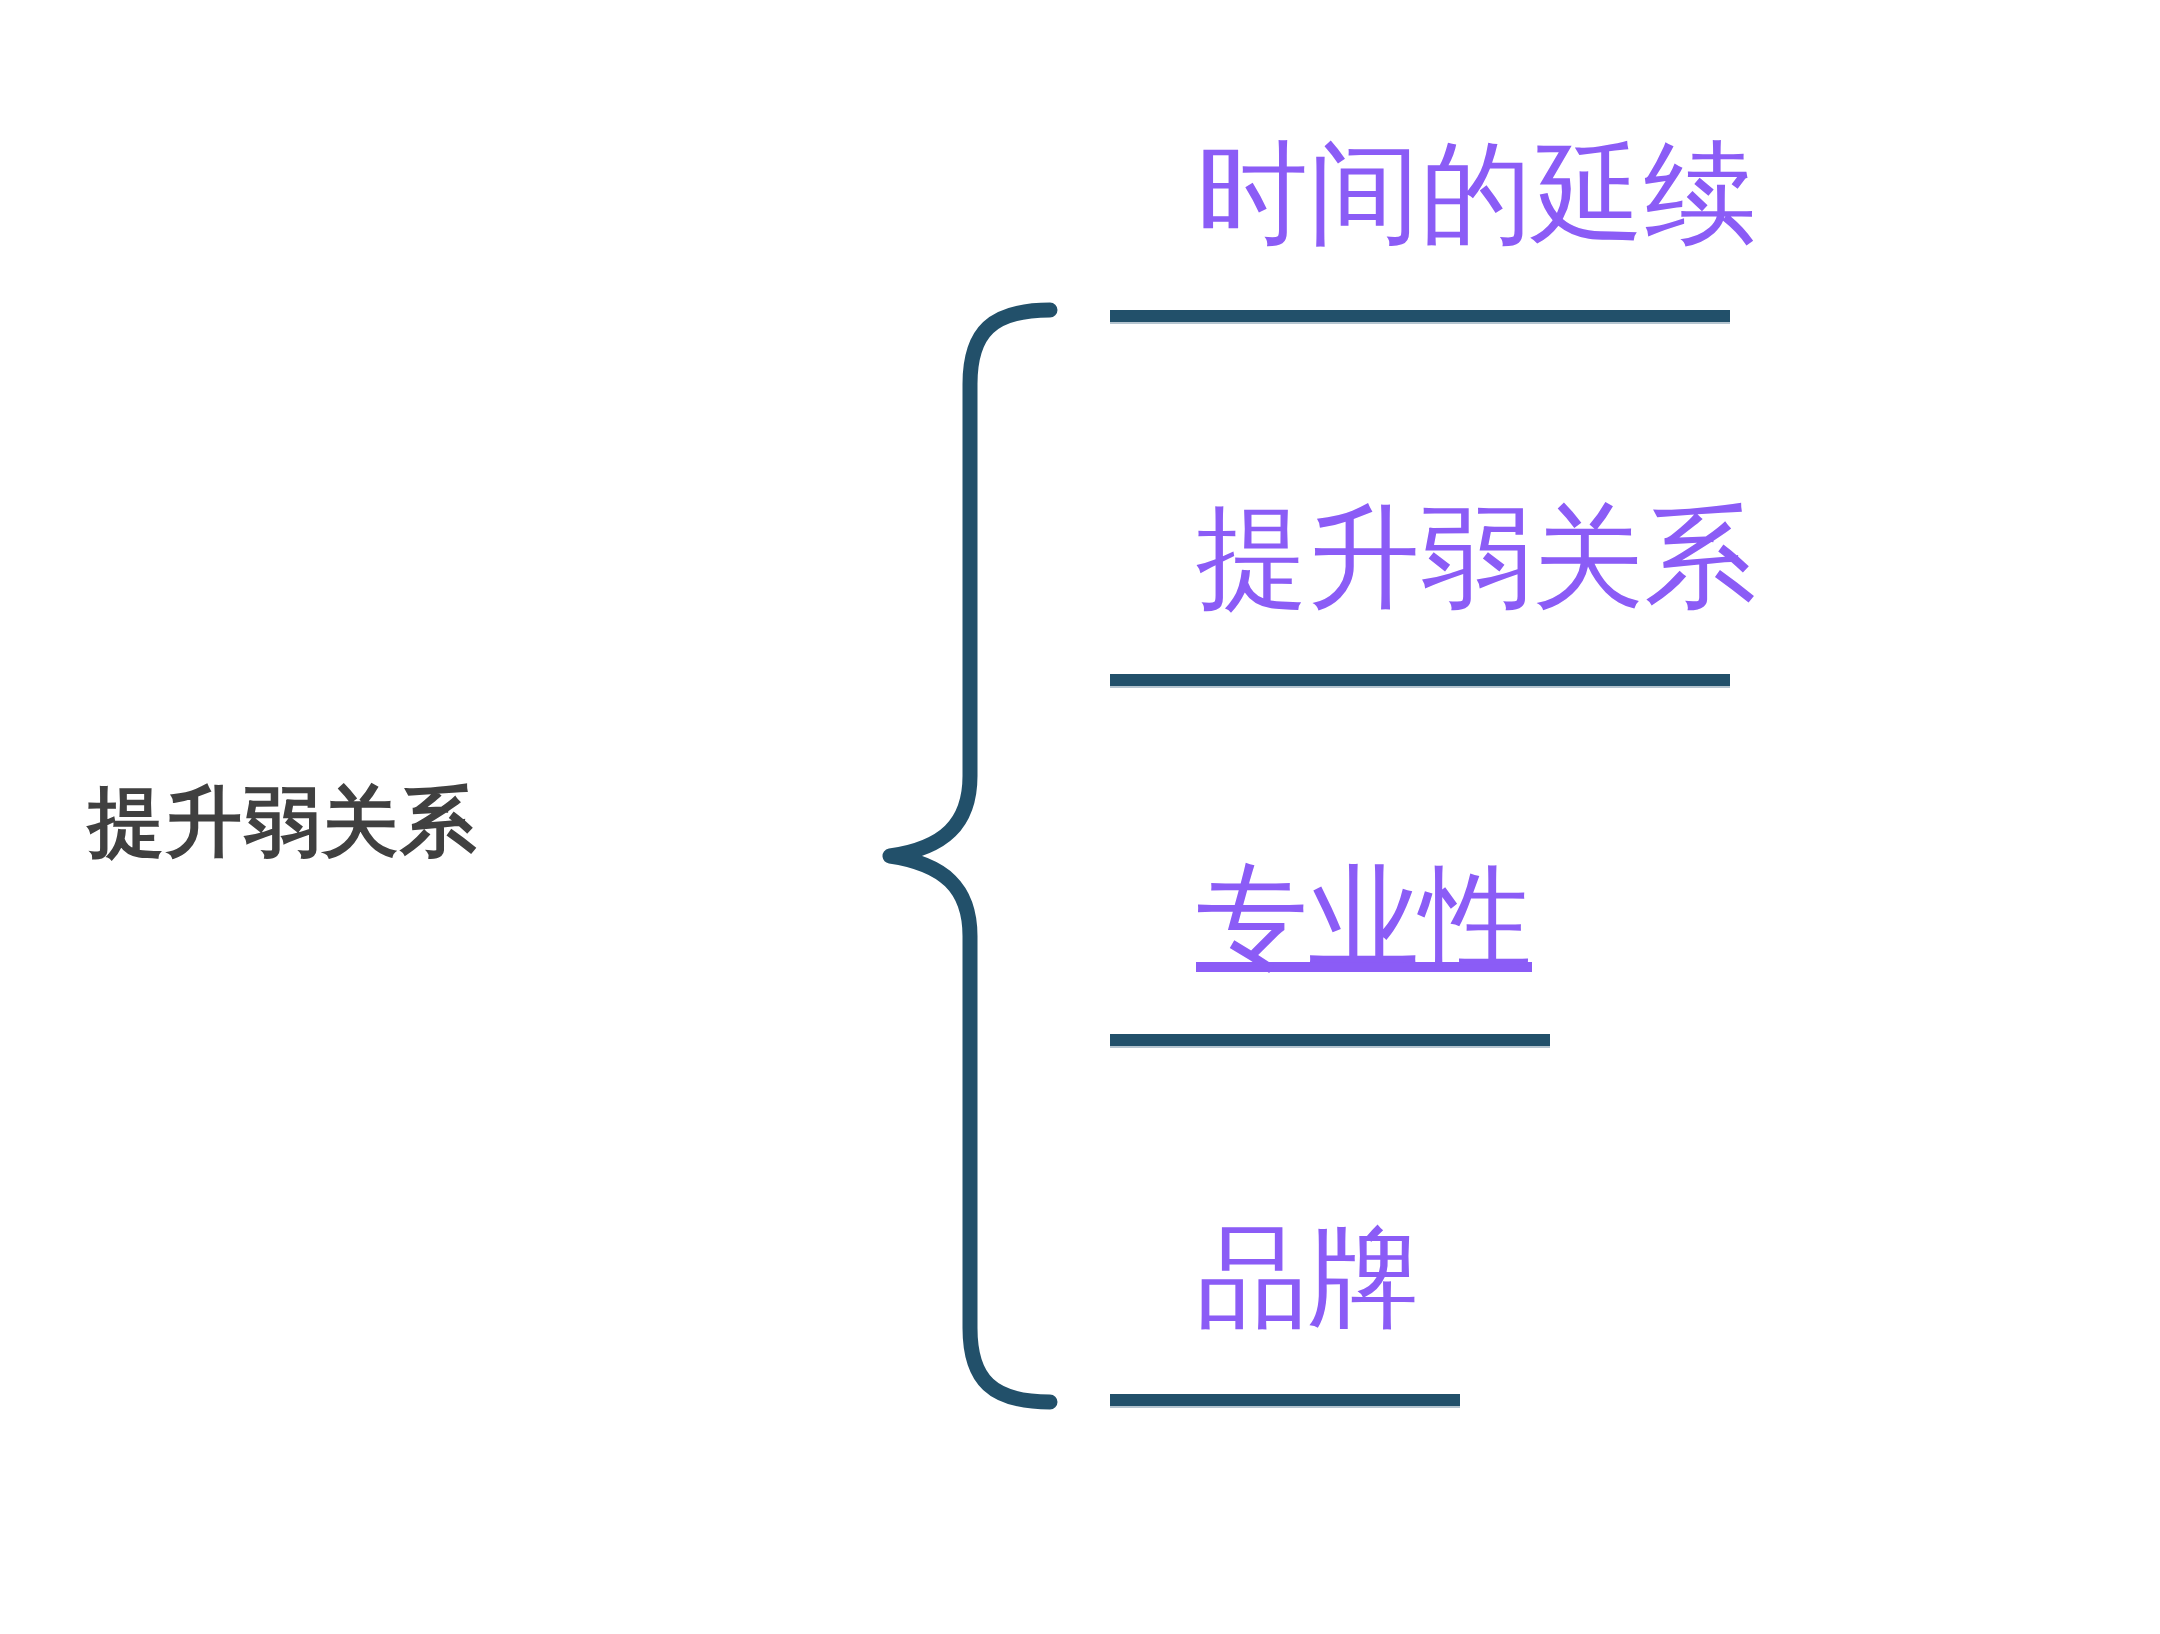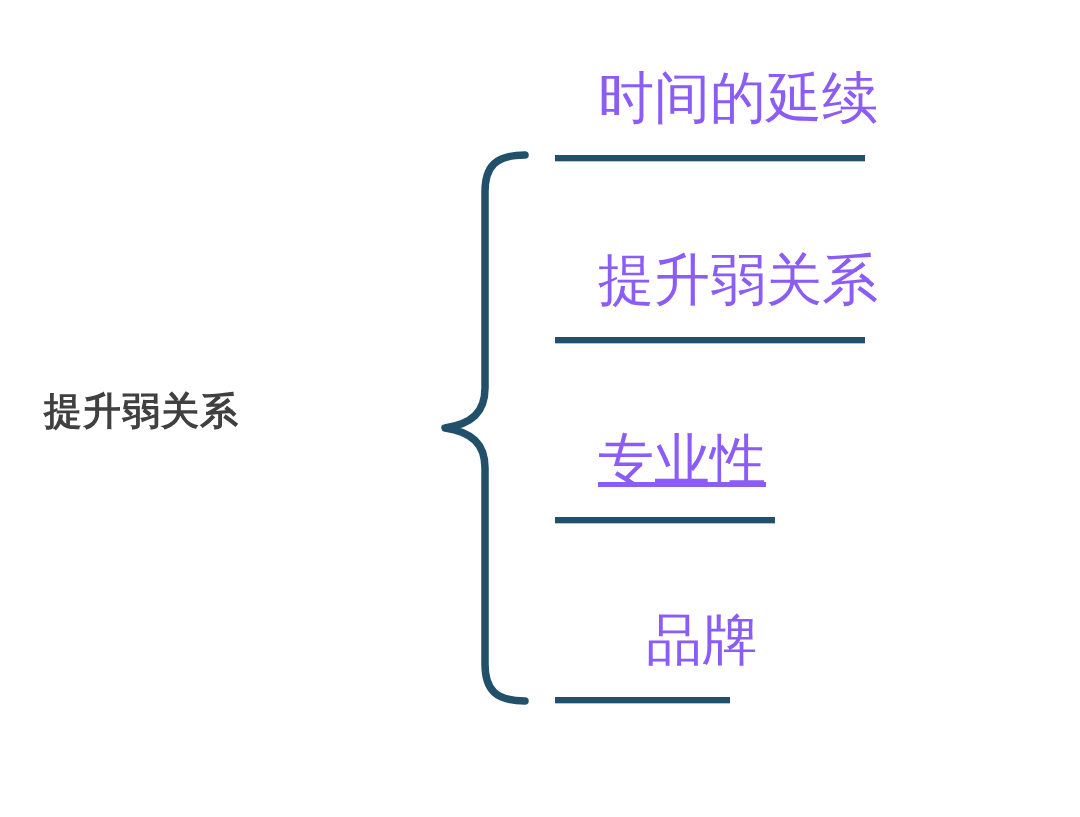--- a/index.html
+++ b/index.html
@@ -94,17 +94,17 @@
     <div class="branch-label" style="top:252px;">提升弱关系</div>
     <div class="branch-rule" style="top:337px; width:310px;"></div>
   </div>
 
   <div class="branch b3">
     <div class="branch-label" style="top:432px;text-decoration:underline;">专业性</div>
     <div class="branch-rule" style="top:517px; width:220px;"></div>
   </div>
 
   <div class="branch b4">
-    <div class="branch-label" style="top:612px;margin-left:48px;">品牌</div>
+    <div class="branch-label" style="top:612px;">品牌</div>
     <div class="branch-rule" style="top:697px; width:175px;"></div>
   </div>
 
 </div>
 
 </body></html>

